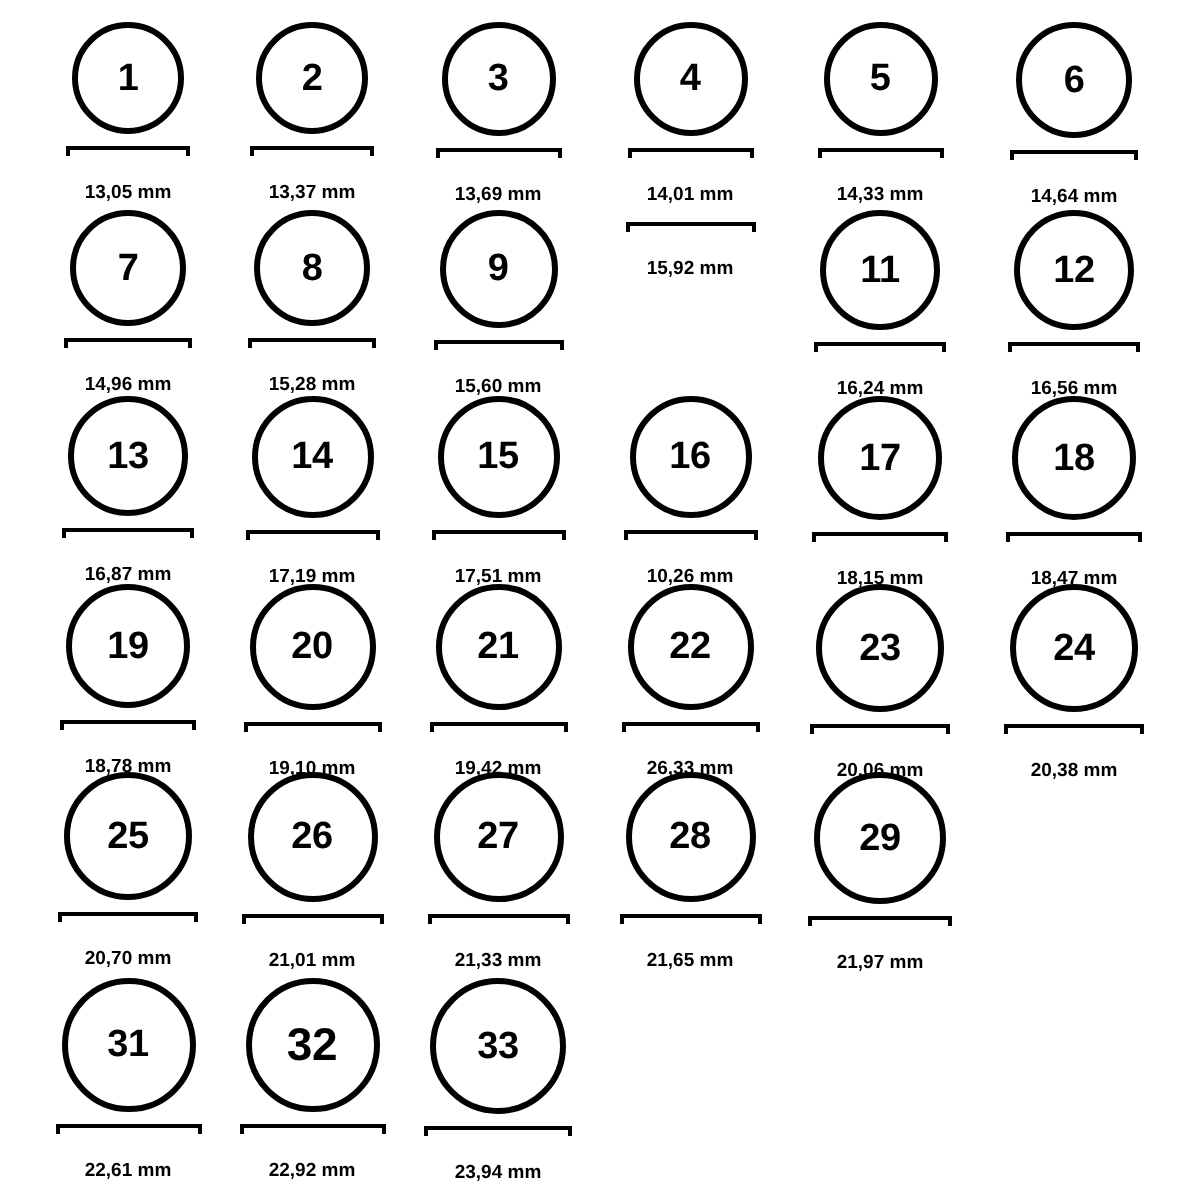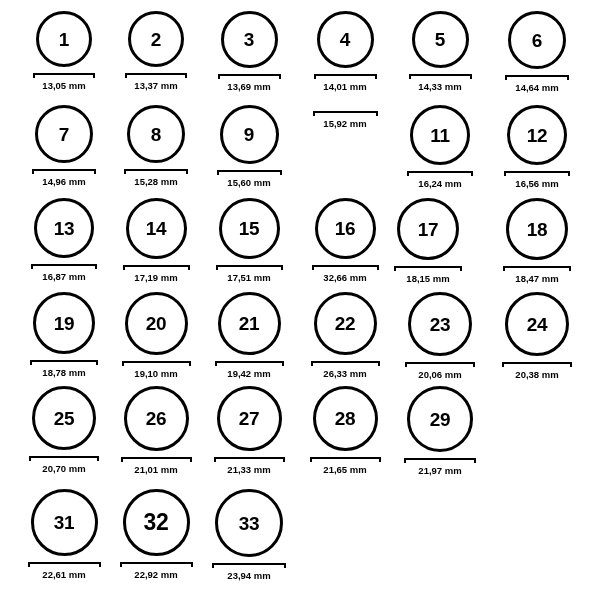--- a/index.html
+++ b/index.html
@@ -46,21 +46,21 @@
     border-top: 2px solid #000000;
     border-left: 2px solid #000000;
     border-right: 2px solid #000000;
     height: 5px;
   }
   .mm-label {
     font-size: 9.5px;
     font-weight: bold;
     color: #000000;
     line-height: 1;
-    margin-top: 3px;
+    margin-top: 14px;
     white-space: nowrap;
   }
 </style>
 </head>
 <body>
 
 <div id="chart">
     <div class="cell" style="left: 19px; top: 11px; width: 90px;">
       <div class="ring" style="width: 56px; height: 56px;">
         <span class="ring-size" style="font-size: 19px;">1</span>
@@ -161,23 +161,23 @@
         <span class="ring-size" style="font-size: 19px; text-align: right;">15</span>
       </div>
       <div class="measure" style="width: 67px; margin-top: 6px;"></div>
       <div class="mm-label">17,51 mm</div>
     </div>
     <div class="cell" style="left: 300px; top: 198px; width: 90px;">
       <div class="ring" style="width: 61px; height: 61px;">
         <span class="ring-size" style="font-size: 19px;">16</span>
       </div>
       <div class="measure" style="width: 67px; margin-top: 6px;"></div>
-      <div class="mm-label">32,66 mm</div>
-    </div>
-    <div class="cell" style="left: 383px; top: 198px; width: 90px;">
+      <div class="mm-label">10,26 mm</div>
+    </div>
+    <div class="cell" style="left: 395px; top: 198px; width: 90px;">
       <div class="ring" style="width: 62px; height: 62px;">
         <span class="ring-size" style="font-size: 19px;">17</span>
       </div>
       <div class="measure" style="width: 68px; margin-top: 6px;"></div>
       <div class="mm-label">18,15 mm</div>
     </div>
     <div class="cell" style="left: 492px; top: 198px; width: 90px;">
       <div class="ring" style="width: 62px; height: 62px;">
         <span class="ring-size" style="font-size: 19px;">18</span>
       </div>

